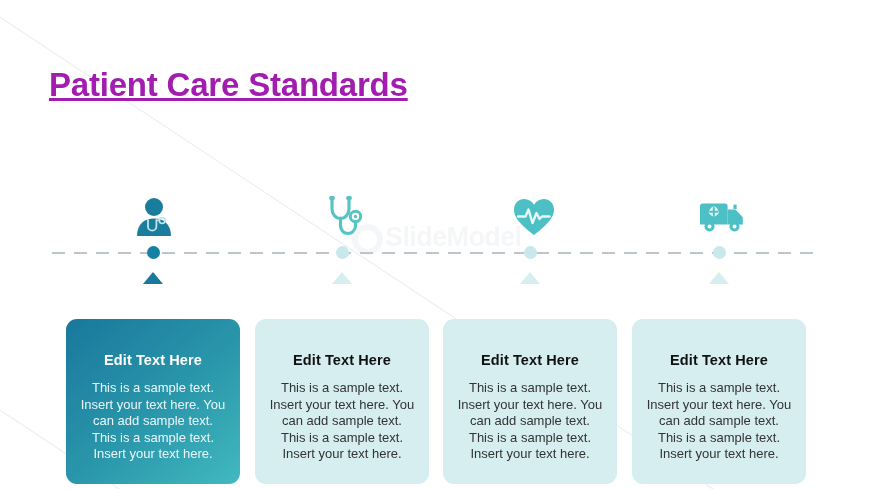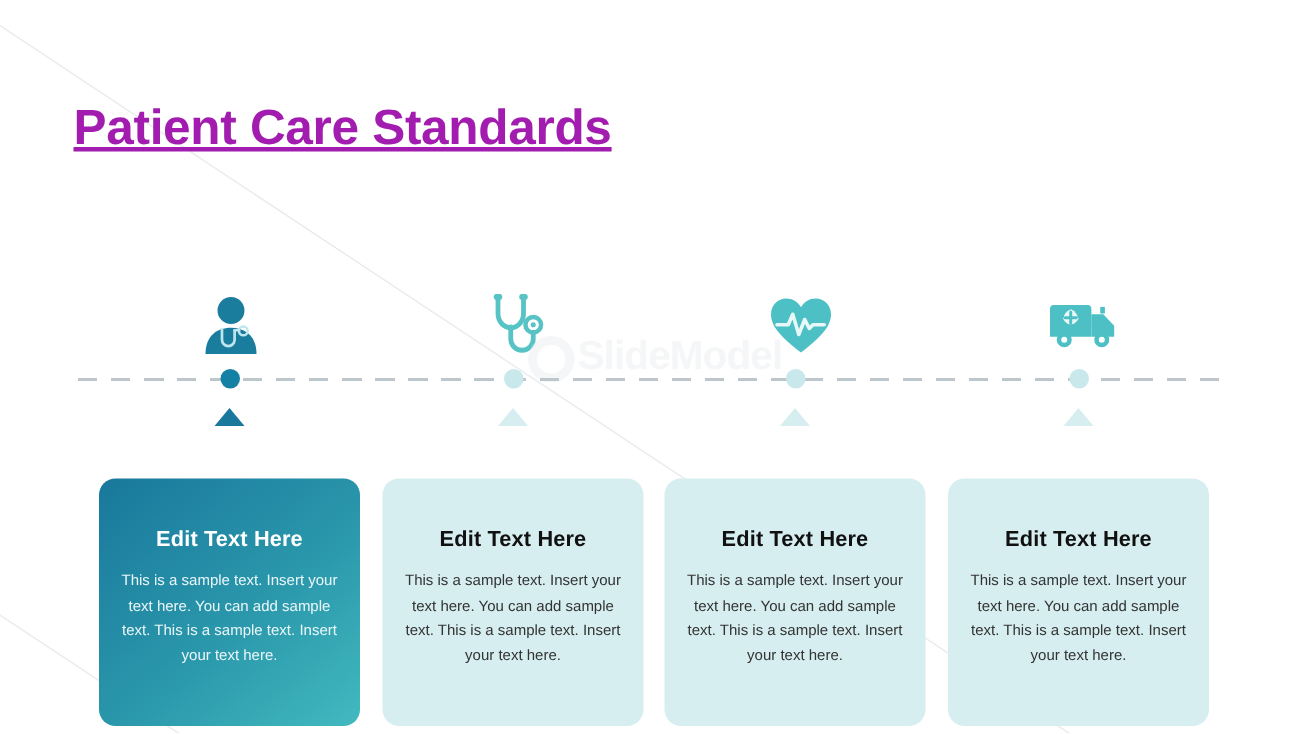--- a/index.html
+++ b/index.html
@@ -124,21 +124,21 @@
     padding-top: 33px;
     text-align: center;
     font-size: 14.5px;
     font-weight: bold;
     letter-spacing: 0.1px;
   }
   .card-body {
     margin: 0;
     padding-top: 12px;
     text-align: center;
-    font-size: 10px;
+    font-size: 13px;
     line-height: 16.5px;
   }
   .card.light .card-title { color: #111111; }
   .card.light .card-body  { color: #333333; }
   .card.dark  .card-title { color: #ffffff; }
   .card.dark  .card-body  { color: #eaf7f9; }
 
   
   .watermark {
     position: absolute;

